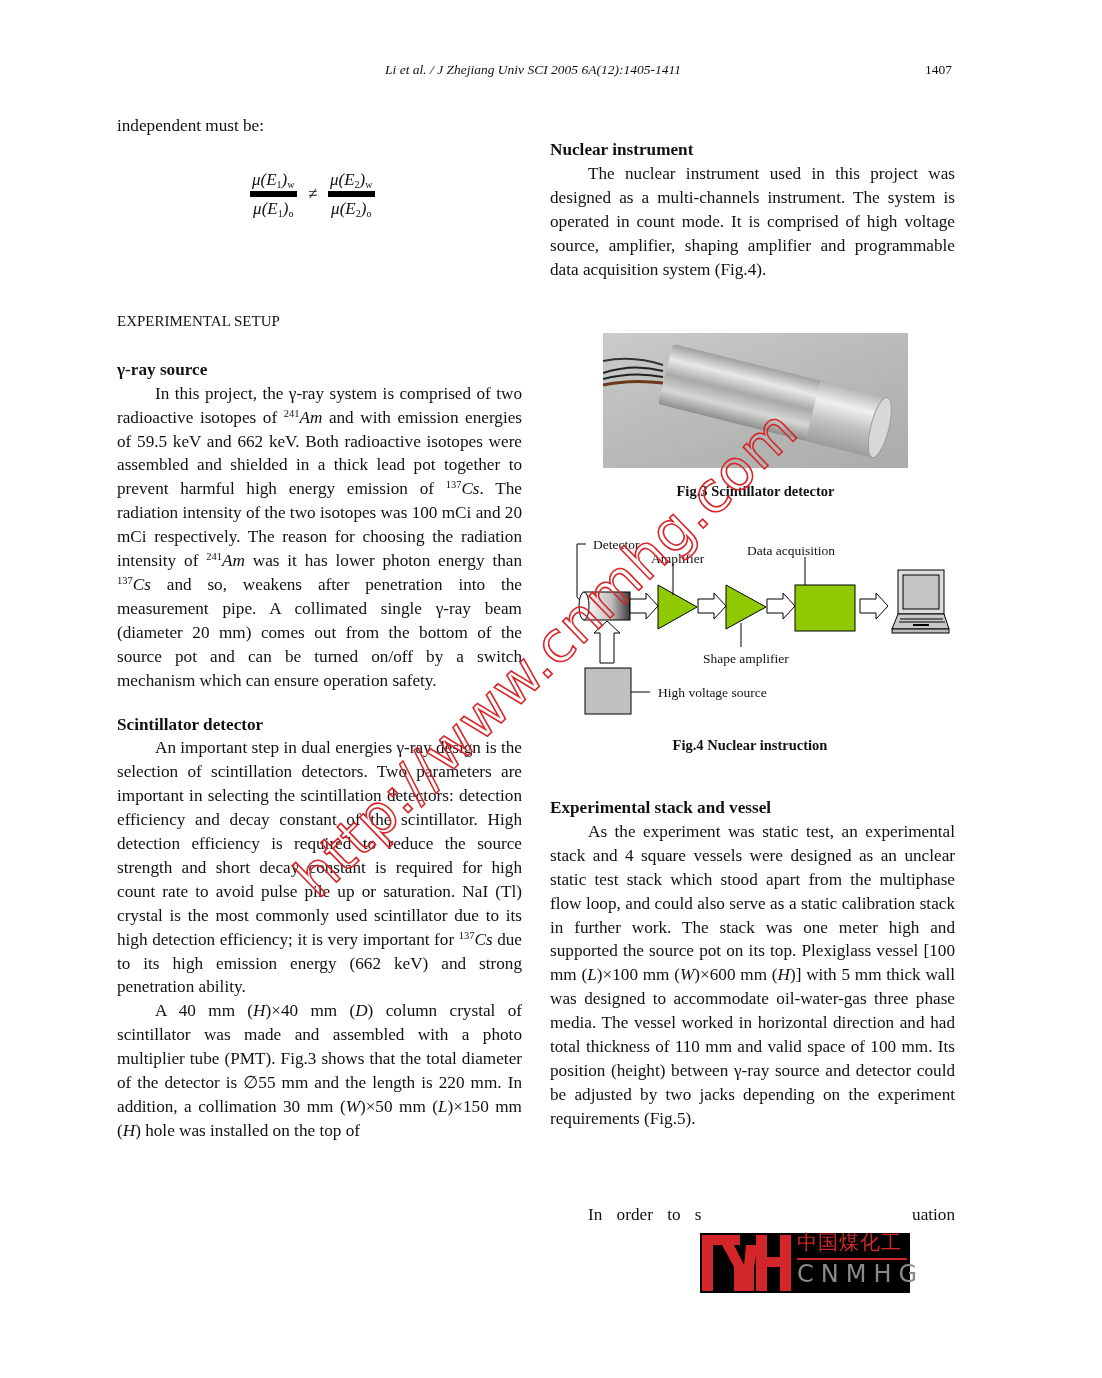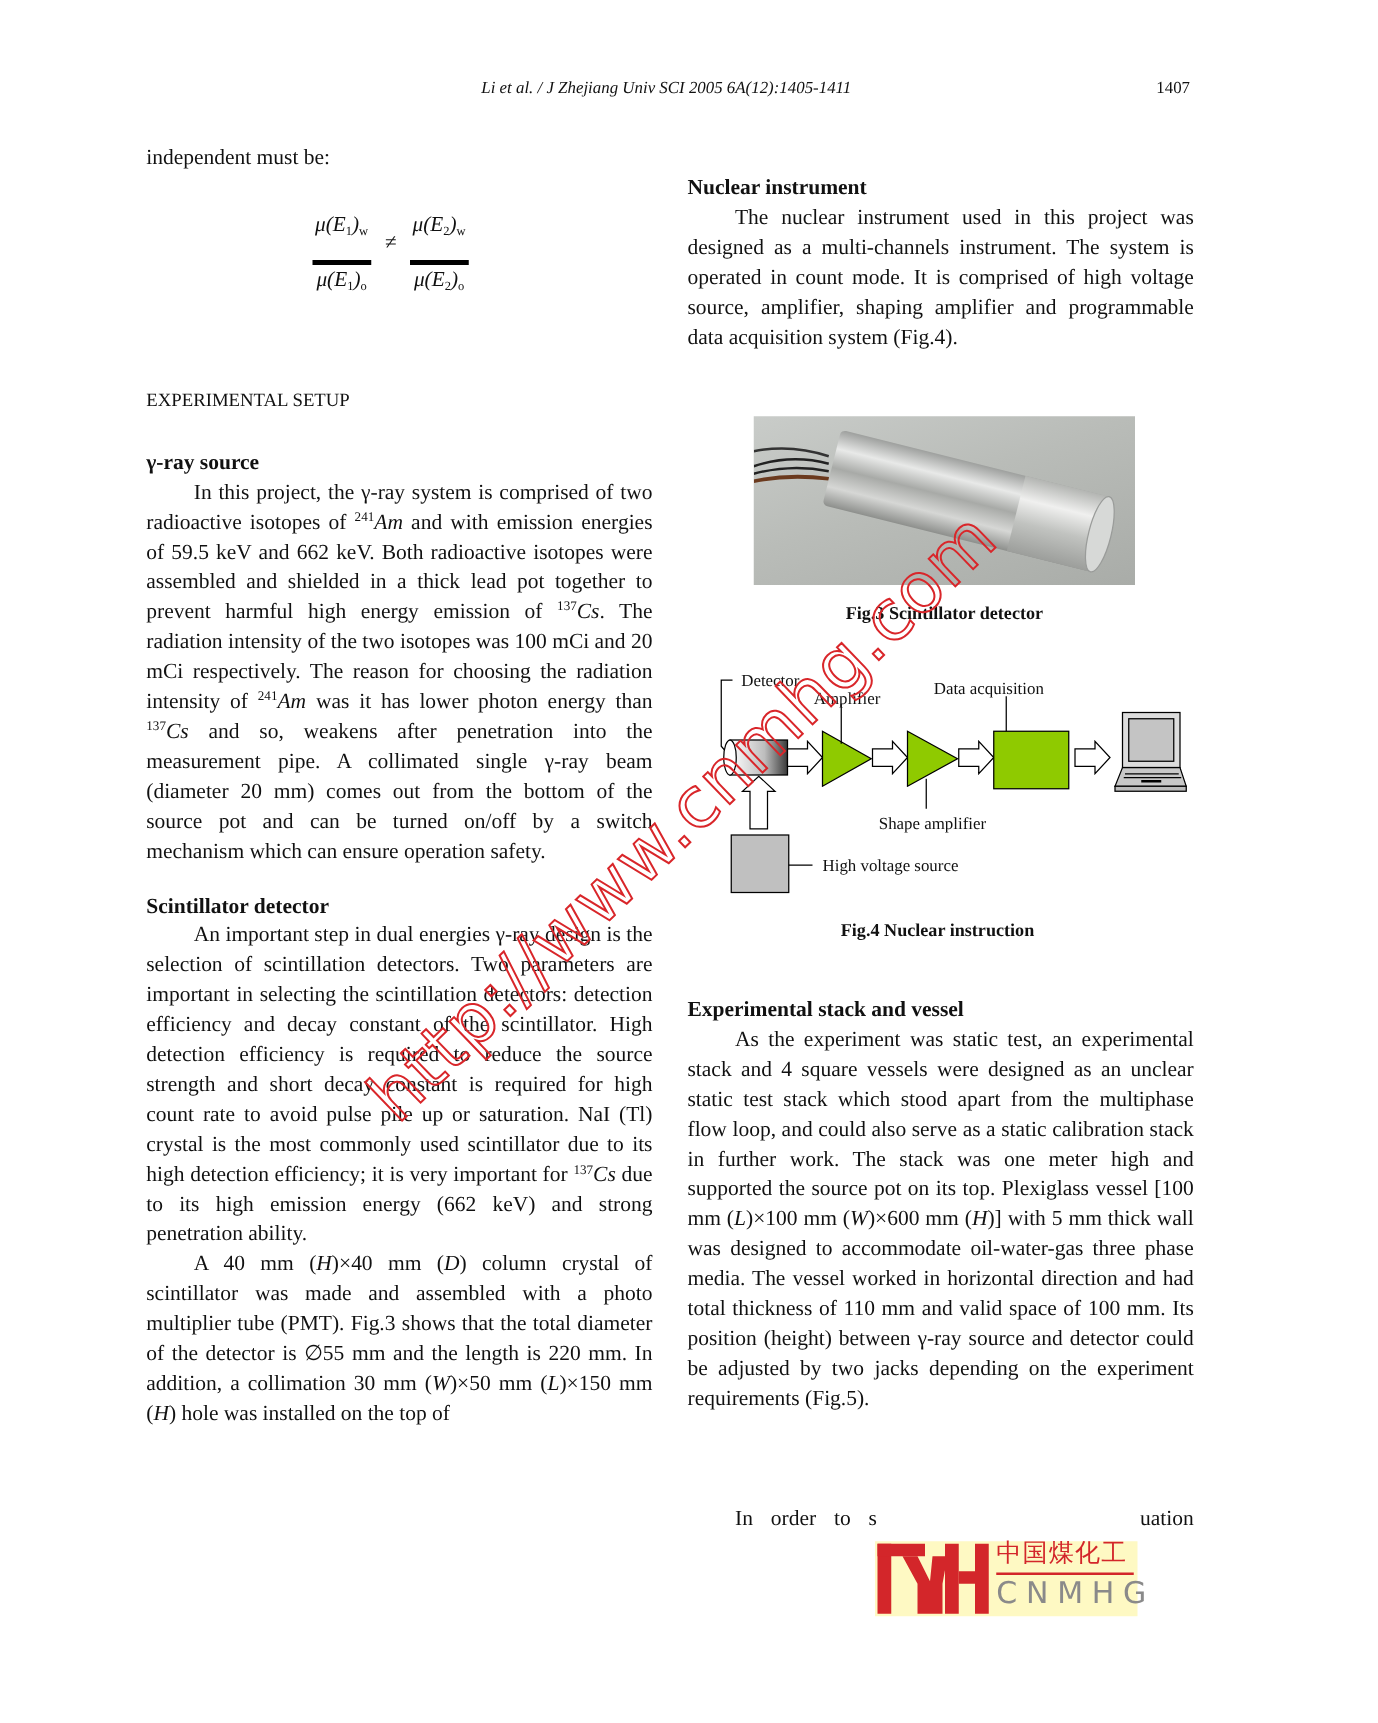--- a/index.html
+++ b/index.html
@@ -16,34 +16,34 @@
   p { margin: 0; text-align: justify; }
   p.indent { text-indent: 38px; }
   .sec { margin: 0; font-weight: normal; font-size: 15px; letter-spacing: 0; }
   .sub { margin: 0; font-weight: bold; font-size: 17.2px; }
   sup { font-size: 10.5px; line-height: 0; vertical-align: 6px; }
   i { font-style: italic; }
 
   .eq { position: absolute; left: 250px; top: 170px; width: 150px; height: 56px; font-size: 17px; }
   .frac { position: absolute; text-align: center; }
   .frac .num, .frac .den { display: block; white-space: nowrap; font-style: italic; }
-  .frac .num { border-bottom: 4px solid #000000; padding: 0 2px 18px 2px; }
+  .frac .num { border-bottom: 6px solid #000000; padding: 0 2px 1px 2px; }
   .frac .den { padding-top: 2px; }
   .frac sub { font-size: 10px; font-style: normal; vertical-align: -3px; line-height: 0; }
   .neq { position: absolute; left: 58px; top: 14px; font-size: 17px; }
 
   .photo { position: absolute; left: 603px; top: 333px; width: 305px; height: 135px;
            background: linear-gradient(160deg, #c9ccc9 0%, #b9bcb8 45%, #a9aca8 100%); overflow: hidden; }
   .fig-caption { position: absolute; font-weight: bold; font-size: 14.5px; text-align: center; }
 
   .diagram { position: absolute; left: 570px; top: 535px; width: 390px; height: 190px; }
   .diag-label { position: absolute; font-size: 13.5px; white-space: nowrap; }
 
   .watermark { position: absolute; left: 0; top: 0; width: 1102px; height: 1378px; pointer-events: none; }
-  .logo { position: absolute; left: 700px; top: 1233px; width: 210px; height: 60px; background: #fef9c3; }
+  .logo { position: absolute; left: 700px; top: 1233px; width: 210px; height: 60px; background: #000000; }
   .logo .cn { position: absolute; left: 97px; top: -4px; font-family: "DejaVu Sans", sans-serif; font-size: 20px; color: #d3262a; letter-spacing: 1px; }
   .logo .line { position: absolute; left: 97px; top: 25px; width: 110px; height: 2px; background: #d3262a; }
   .logo .en { position: absolute; left: 97px; top: 27px; font-family: "DejaVu Sans", sans-serif; font-size: 24px; color: #8a8a8a; letter-spacing: 7px; }
 </style>
 </head>
 <body>
 
 <div class="header">
   <span class="running">Li et al. / J Zhejiang Univ SCI   2005 6A(12):1405-1411</span>
   <span class="pageno">1407</span>

